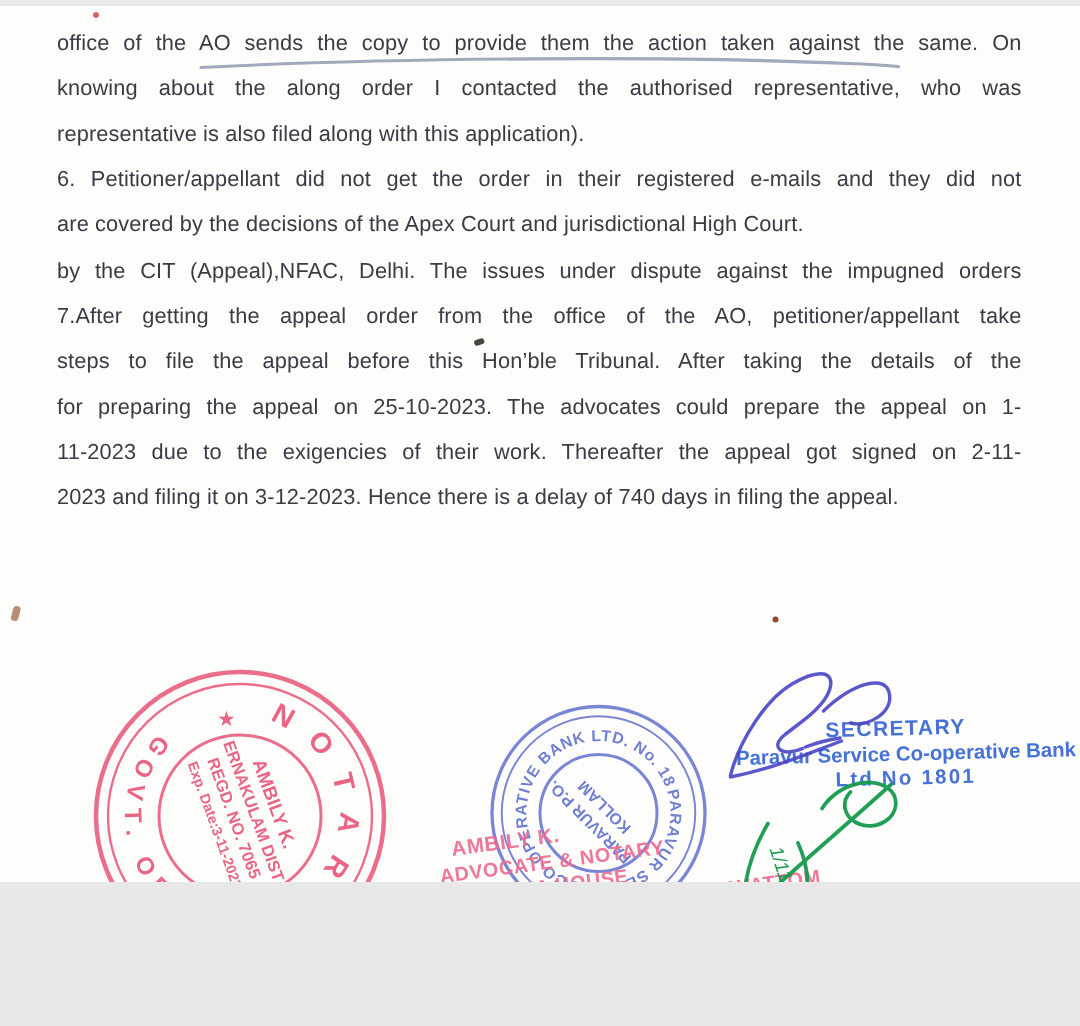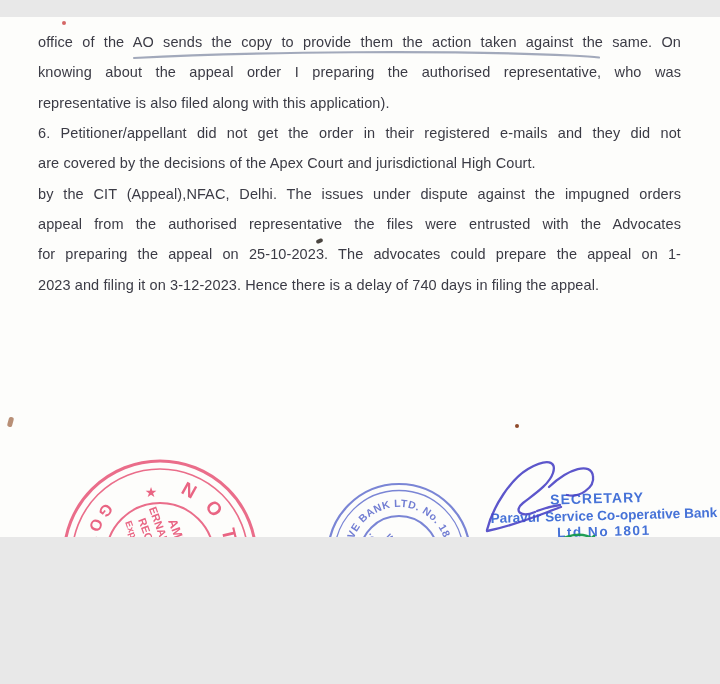--- a/index.html
+++ b/index.html
@@ -1,17 +1,17 @@
 <!DOCTYPE html>
 <html><head>
 <meta charset="utf-8">
 <style>
   html,body { margin:0; padding:0; background:#e8e8e8; }
   .page {
-    position:relative; width:720px; height:520px; margin:17px auto;
+    position:relative; width:720px; height:584px; margin:4px auto;
     background:#fdfdfb; overflow:hidden;
     font-family:"Liberation Sans", sans-serif;
   }
   
   .doc {
     position:absolute; left:38px; top:10px; width:643px;
     color:#3b3b45; font-size:14.5px; line-height:30.35px;
     letter-spacing:0.1px;
   }
   .ln { height:30.35px; text-align:justify; text-align-last:justify; overflow:hidden; }
@@ -47,27 +47,29 @@
   .speck.brown { left:515px; top:407px; width:4px; height:4px; background:#8f4b2b; }
   .speck.edge  { left:8px;   top:400px; width:5px; height:10px; background:#a06a4a; opacity:.75; border-radius:2px; transform:rotate(15deg); }
 </style>
 </head>
 <body>
 
 <div class="page">
 
   <div class="doc">
     <div class="ln">office of the AO sends the copy to provide them the action taken against the same.  On</div>
-    <div class="ln">knowing about the appeal order I preparing the authorised representative, who was</div>
+    <div class="ln">knowing about the along order I contacted the authorised representative, who was</div>
     <div class="ln end">representative is also filed along with this application).</div>
     <div class="ln">6. Petitioner/appellant did not get the order in their registered e-mails and they did not</div>
     <div class="ln end">are covered by the decisions of the Apex Court and jurisdictional High Court.</div>
     <div class="ln">by the CIT (Appeal),NFAC, Delhi.  The issues under  dispute against the impugned orders</div>
-    <div class="ln">appeal from the authorised representative the files were entrusted with the Advocates</div>
+    <div class="ln">7.After getting the appeal order  from the office of the AO, petitioner/appellant  take</div>
+    <div class="ln">steps to file the appeal before this Hon’ble Tribunal.  After taking the details of the</div>
     <div class="ln">for preparing the appeal on 25-10-2023.  The advocates could prepare the appeal on 1-</div>
+    <div class="ln">11-2023 due to the exigencies of their work.  Thereafter the appeal got signed on 2-11-</div>
     <div class="ln end">2023 and filing  it on 3-12-2023.  Hence there is a delay of  740 days in filing the appeal.</div>
   </div>
 
   <svg class="abs" style="left:0;top:0;width:720px;height:60px;">
     <path d="M134,41 C260,34.5 450,33 570,38.5 C582,39 592,39.5 599,40.5" fill="none" stroke="#98a0b4" stroke-width="2.1" stroke-linecap="round" opacity=".9"></path>
   </svg>
 
   <svg class="abs" style="left:50px;top:430px;width:220px;height:220px;" viewBox="-110 -110 220 220">
     <defs>
       <path id="rnp" d="M 11.5 -65 A 66 66 0 0 1 27.9 59.8"></path>

